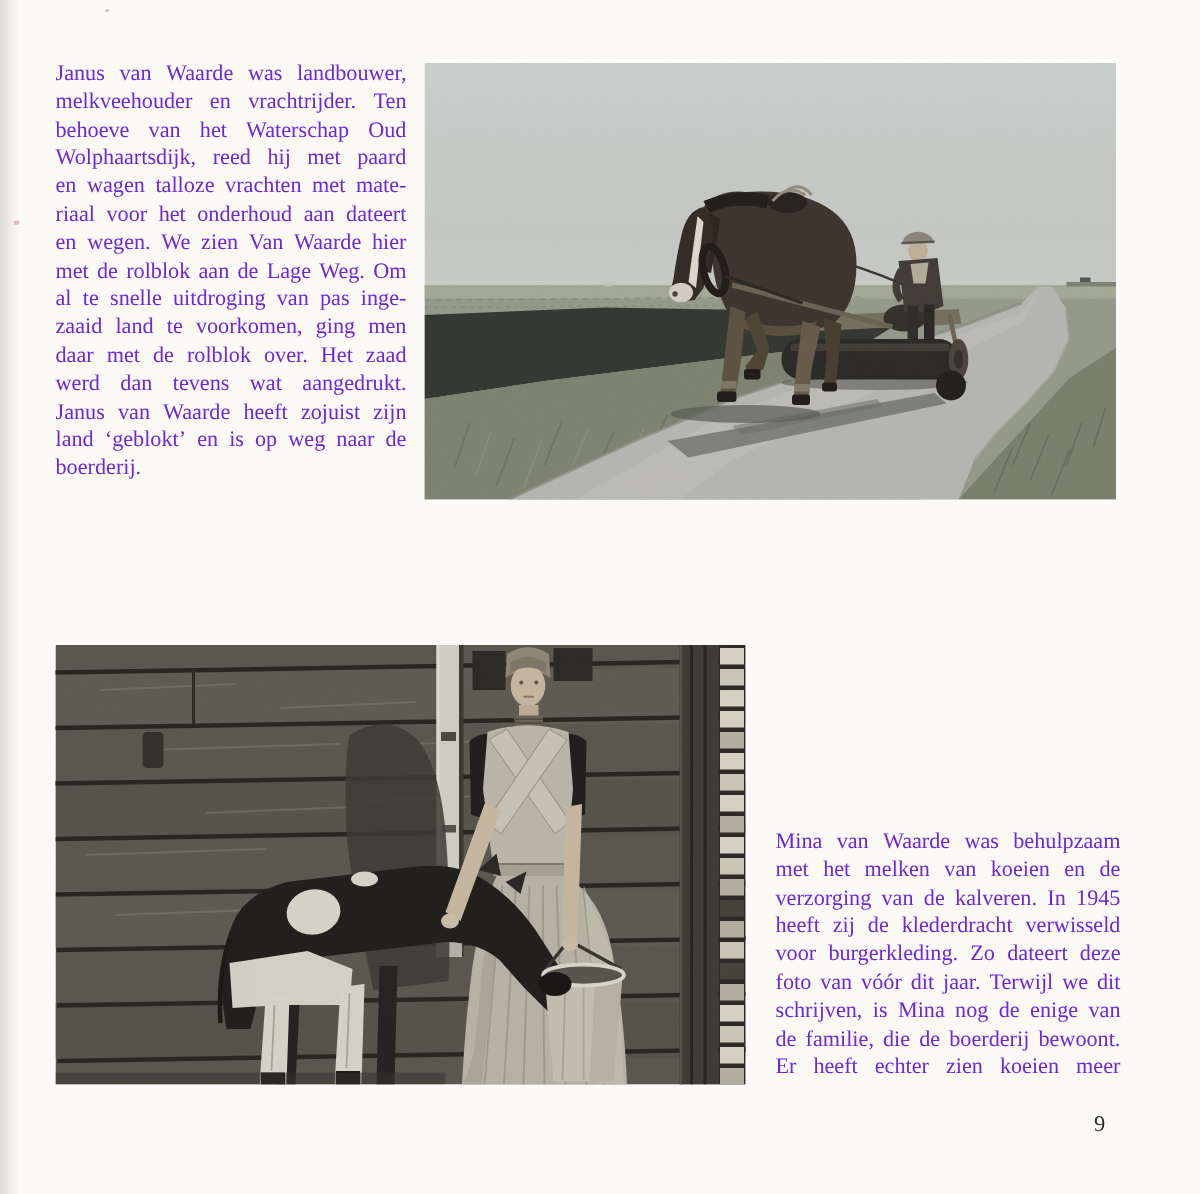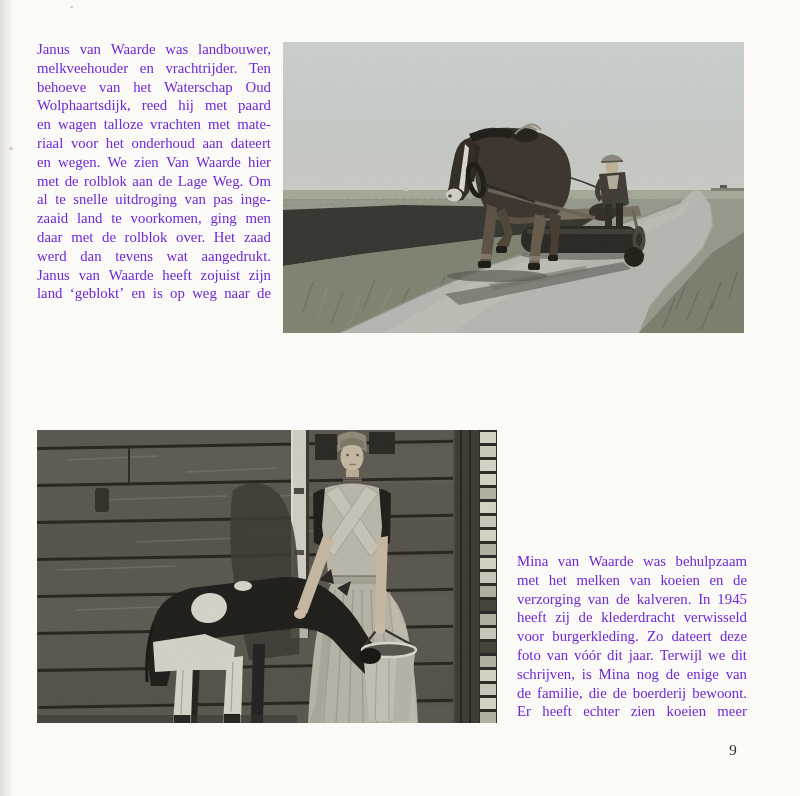--- a/index.html
+++ b/index.html
@@ -144,20 +144,23 @@
       </div>
       <div class="tline">
         <span>land</span>
         <span>‘geblokt’</span>
         <span>en</span>
         <span>is</span>
         <span>op</span>
         <span>weg</span>
         <span>naar</span>
         <span>de</span>
+      </div>
+      <div class="tline last">
+        <span>boerderij.</span>
       </div>
     </div>
 
   <figure id="photo-top" class="photo">
     <svg width="461" height="291" viewBox="0 0 461 291" xmlns="http://www.w3.org/2000/svg">
       <defs>
         <linearGradient id="g1sky" x1="0" y1="0" x2="0" y2="1">
           <stop offset="0" stop-color="#cbcfce"></stop>
           <stop offset="0.75" stop-color="#c5c8c3"></stop>
           <stop offset="1" stop-color="#c9ccc5"></stop>

